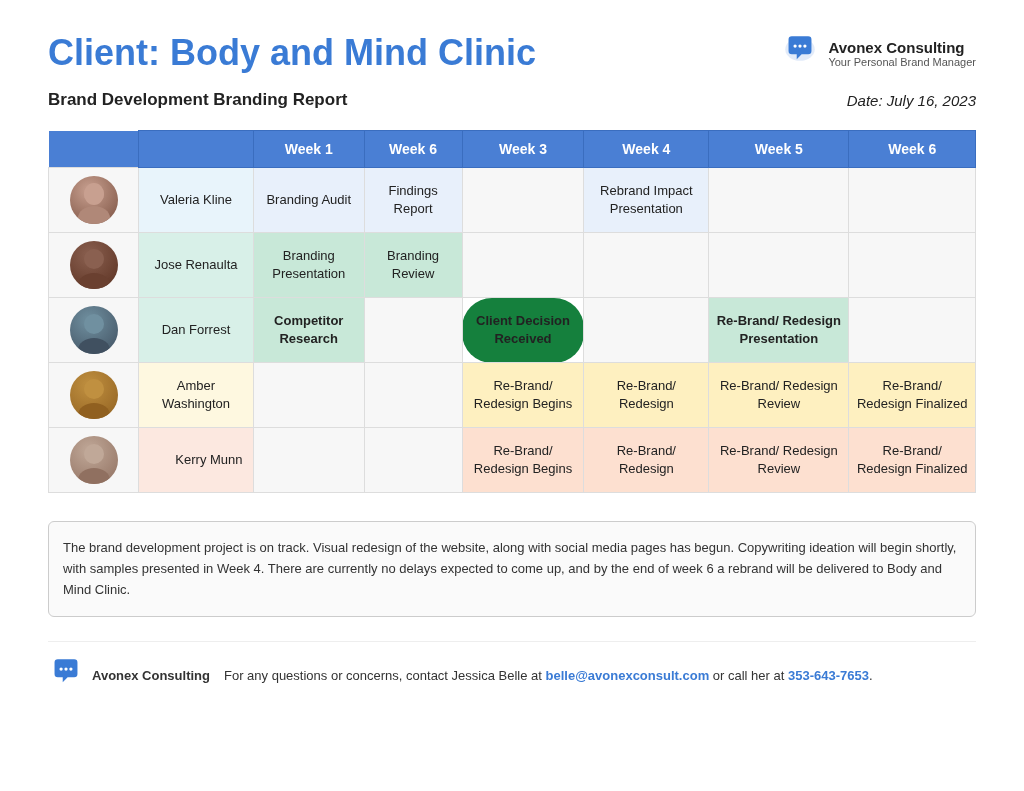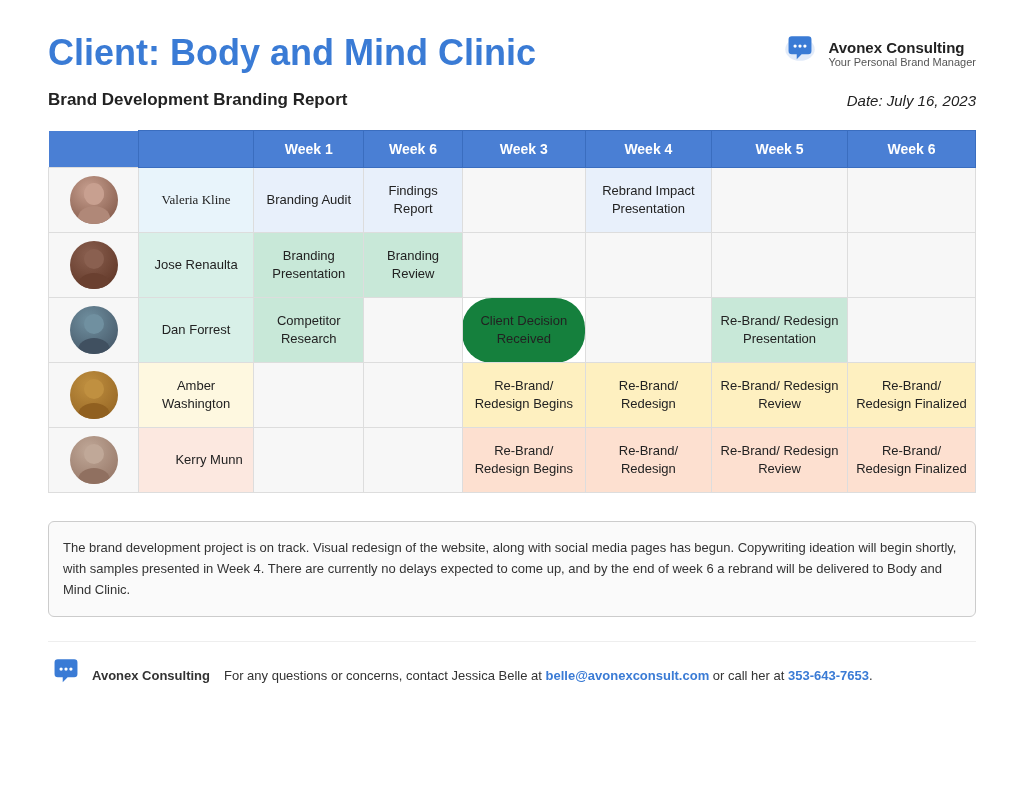--- a/index.html
+++ b/index.html
@@ -93,29 +93,29 @@
       border: none;
       background: #fff;
     }
     .col-name {
       text-align: left;
       padding-left: 10px;
       font-weight: 500;
       font-size: 14px;
     }
     
-    .row-valeria .col-name { background: #e8f4fb; font-family: Liberation Serif, serif; }
+    .row-valeria .col-name { background: #e8f4fb; }
     .row-valeria td { background: #f7f7f7; }
     .row-valeria td.task { background: #e8f0fb; }
     .row-jose .col-name { background: #d8f0e8; }
     .row-jose td { background: #f7f7f7; }
     .row-jose td.task { background: #c8e8d8; }
     .row-dan .col-name { background: #d8f0e8; }
     .row-dan td { background: #f7f7f7; }
-    .row-dan td.task { background: #c8e8d8; }
+    .row-dan td.task { background: #c8e8d8; font-weight: bold; }
     .row-amber .col-name { background: #fef8e0; }
     .row-amber td { background: #f7f7f7; }
     .row-amber td.task { background: #fef0c0; }
     .row-kerry .col-name { background: #fce8e0; padding-left: 32px; }
     .row-kerry td { background: #f7f7f7; }
     .row-kerry td.task { background: #fde0d0; }
 
     .avatar {
       width: 48px;
       height: 48px;

